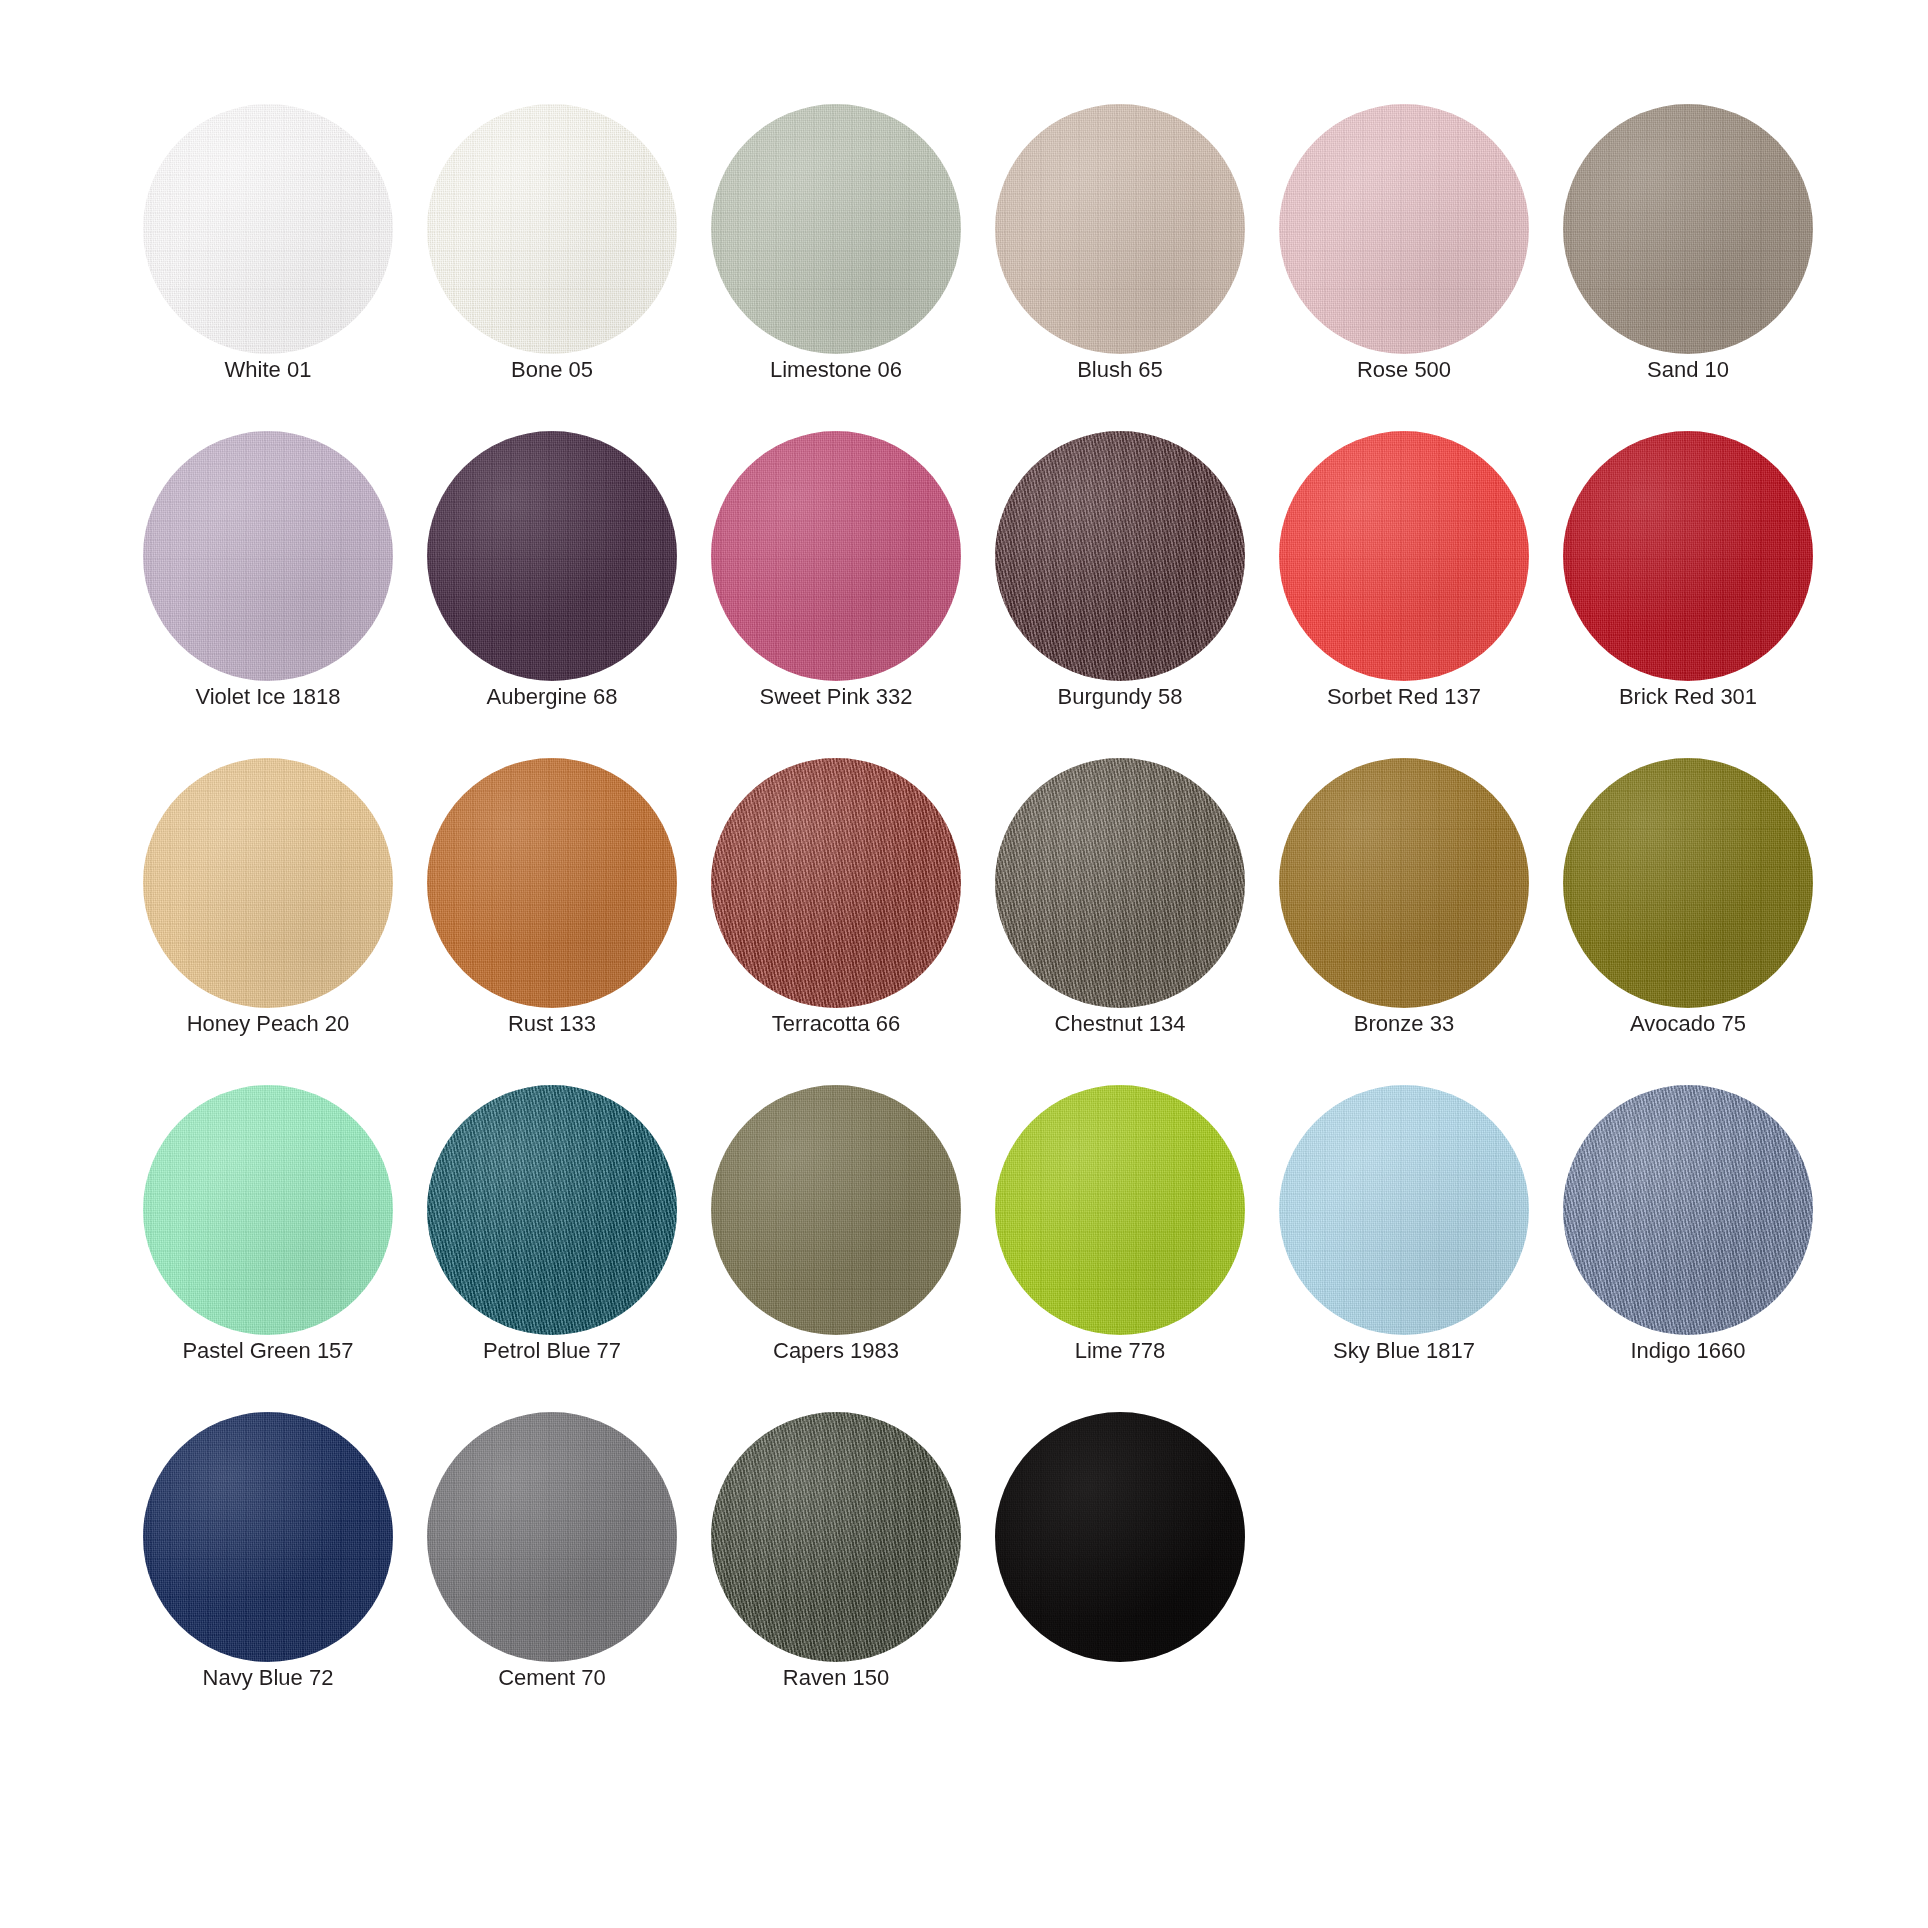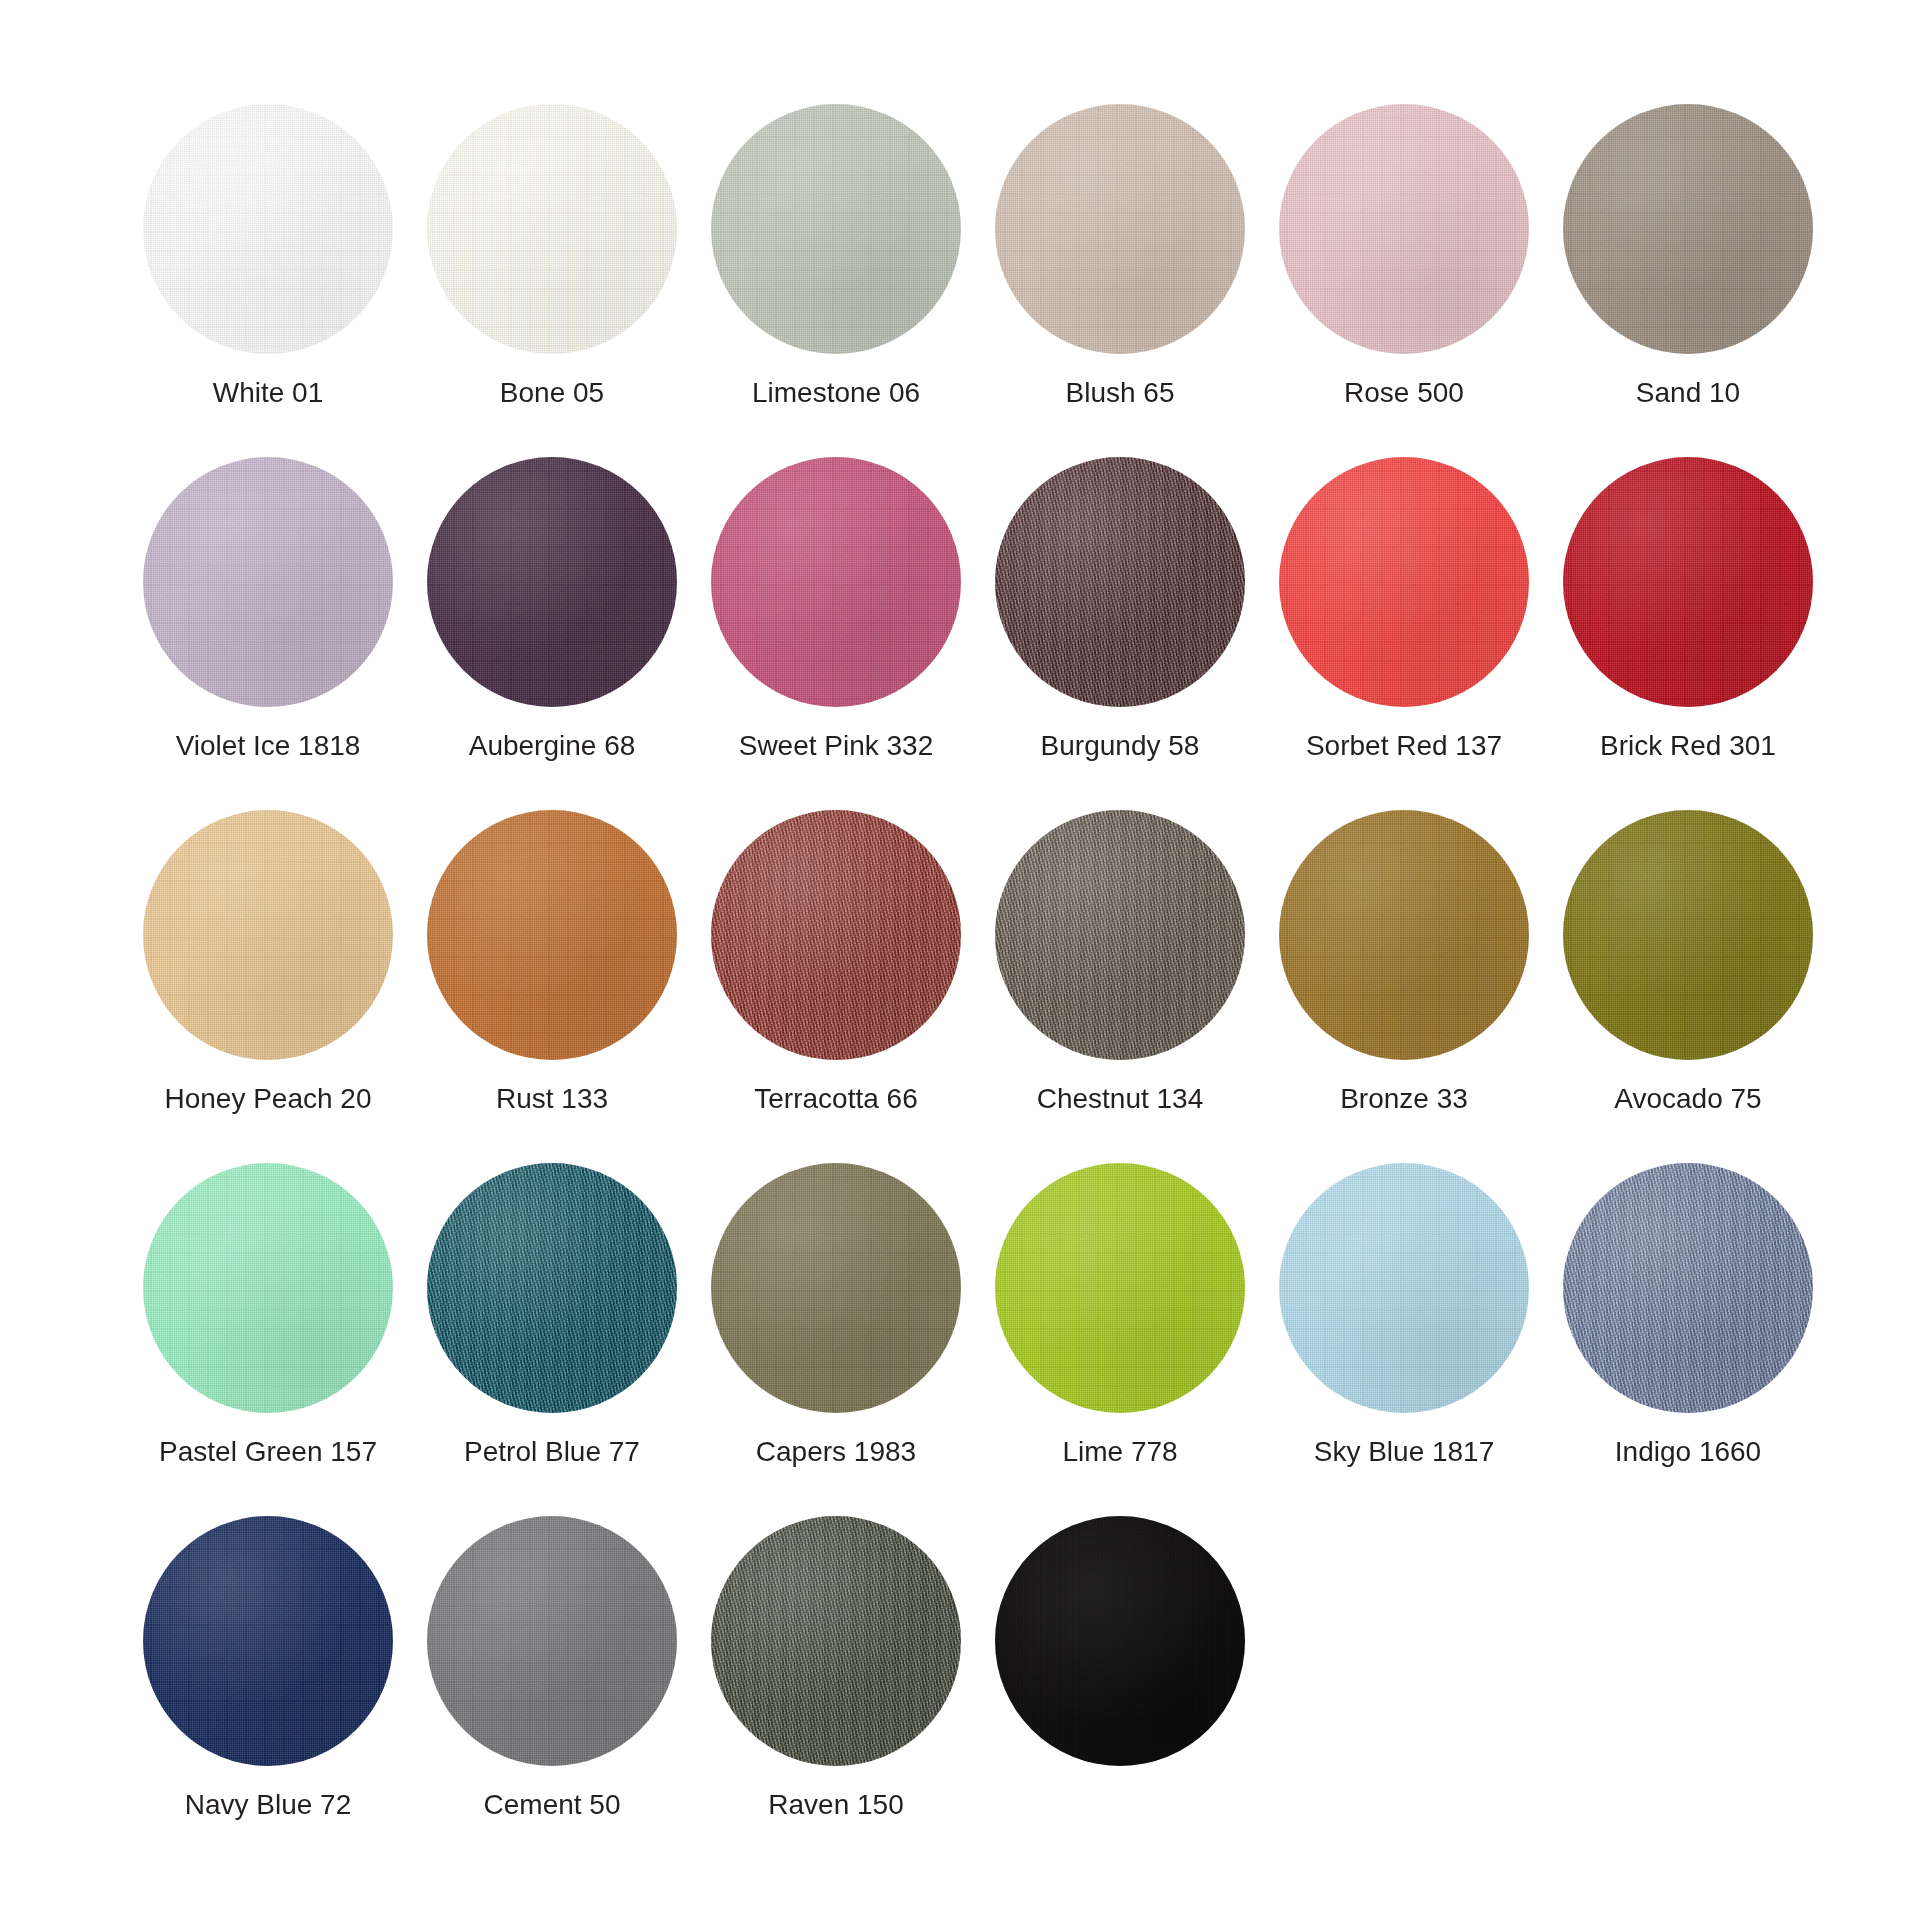--- a/index.html
+++ b/index.html
@@ -145,22 +145,22 @@
   .swatch-disc.inky .weave-c {
     opacity: 0.22;
   }
   .swatch-disc.inky .shade {
     background-image:
       radial-gradient(circle at 38% 30%, rgba(255,255,255,0.07) 0%, rgba(255,255,255,0) 60%),
       radial-gradient(circle at 76% 82%, rgba(0,0,0,0.35) 0%, rgba(0,0,0,0) 62%);
   }
 
   .swatch-label {
-    margin-top: 25px;
-    font-size: 28px;
+    margin-top: 5px;
+    font-size: 22px;
     line-height: 1;
     color: #231f20;
     text-align: center;
     white-space: nowrap;
     font-family: "Liberation Sans", sans-serif;
   }
 </style>
 </head>
 <body>
 
@@ -391,21 +391,21 @@
         </div>
         <div class="swatch-label">Navy Blue 72</div>
       </div>
       <div class="swatch-cell">
         <div class="swatch-disc" style="background-color: rgb(119, 118, 122);">
           <div class="weave-a"></div>
           <div class="weave-b"></div>
           <div class="weave-c"></div>
           <div class="shade"></div>
         </div>
-        <div class="swatch-label">Cement 50</div>
+        <div class="swatch-label">Cement 70</div>
       </div>
       <div class="swatch-cell">
         <div class="swatch-disc coarse" style="background-color: rgb(74, 80, 63);">
           <div class="weave-a"></div>
           <div class="weave-b"></div>
           <div class="weave-c"></div>
           <div class="shade"></div>
         </div>
         <div class="swatch-label">Raven 150</div>
       </div>

